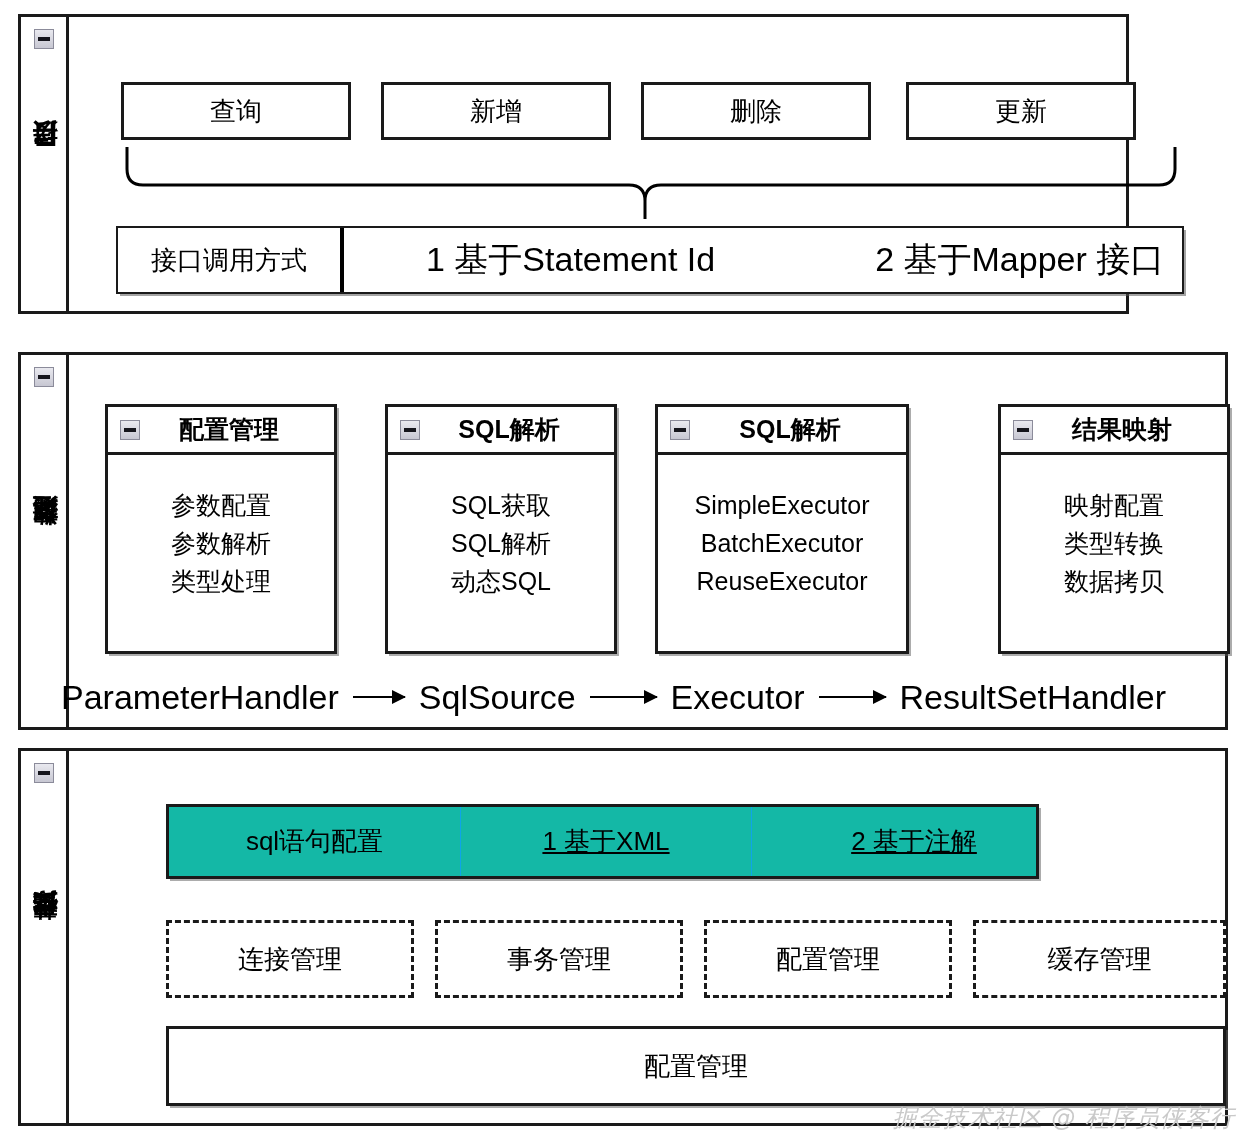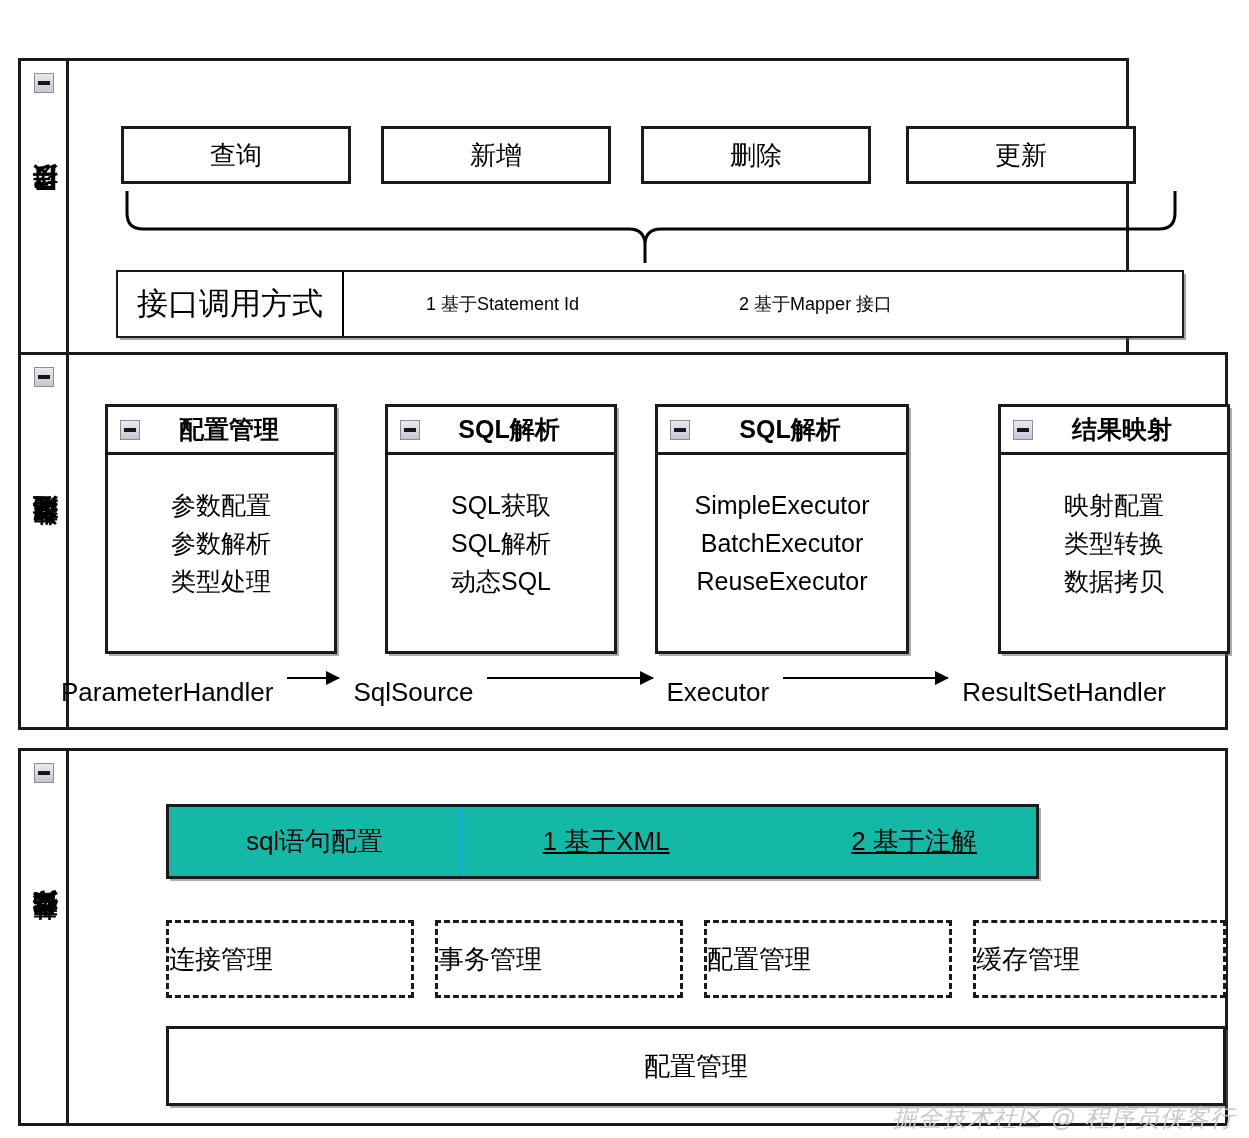--- a/index.html
+++ b/index.html
@@ -110,35 +110,35 @@
     width: 1068px;
     height: 68px;
     border: 2px solid #1a1a1a;
     box-sizing: border-box;
     background: #fff;
     display: flex;
     box-shadow: 3px 3px 0 -1px rgba(90,90,90,0.55);
   }
   .call-row .cell-head {
     width: 226px;
-    border-right: 2px solid #000000;
+    border-right: 4px solid #000000;
     display: flex;
     align-items: center;
     justify-content: center;
-    font-size: 31px;
+    font-size: 26px;
     box-sizing: border-box;
   }
   .call-row .cell-body {
     flex: 1;
     display: flex;
     align-items: center;
     box-sizing: border-box;
   }
   .call-row .cell-body span {
-    font-size: 18px;
+    font-size: 34px;
     white-space: nowrap;
   }
   .cb1 { margin-left: 82px; }
   .cb2 { margin-left: 160px; }
 
   
   .card {
     position: absolute;
     top: 49px;
     height: 250px;
@@ -172,22 +172,22 @@
   .card-body div { white-space: nowrap; }
 
   
   .flow-row {
     position: absolute;
     left: 40px;
     top: 322px;
     width: 1105px;
     height: 40px;
     display: flex;
-    align-items: flex-start;
-    font-size: 26px;
+    align-items: center;
+    font-size: 34px;
     white-space: nowrap;
   }
   .flow-row .node { flex: 0 0 auto; }
   .arrow {
     flex: 1 1 auto;
     height: 2px;
     background: #000;
     position: relative;
     margin: 0 14px;
     min-width: 30px;
@@ -232,21 +232,21 @@
 
   .dashed-box {
     position: absolute;
     top: 169px;
     height: 78px;
     border: 3px dashed #1a1a1a;
     box-sizing: border-box;
     background: #fff;
     display: flex;
     align-items: center;
-    justify-content: flex-start;
+    justify-content: center;
     font-size: 26px;
     white-space: nowrap;
   }
 
   .wide-box {
     position: absolute;
     left: 145px;
     top: 275px;
     width: 1060px;
     height: 80px;
@@ -272,21 +272,21 @@
     white-space: nowrap;
     pointer-events: none;
     margin-left: 36px;
   }
 </style>
 </head>
 <body>
 
 <div class="canvas">
 
-  <div class="layer" style="left:18px; top:14px; width:1111px; height:300px;margin-top:44px;">
+  <div class="layer" style="left:18px; top:14px; width:1111px; height:300px;">
     <div class="layer-label-col">
       <span class="minus-icon layer-collapse"></span>
       <span class="layer-label-text">接口层</span>
     </div>
 
     <div class="box op-box flat" style="left:100px; width:230px;">
       <span>查询</span>
     </div>
     <div class="box op-box flat" style="left:360px; width:230px;">
       <span>新增</span>

